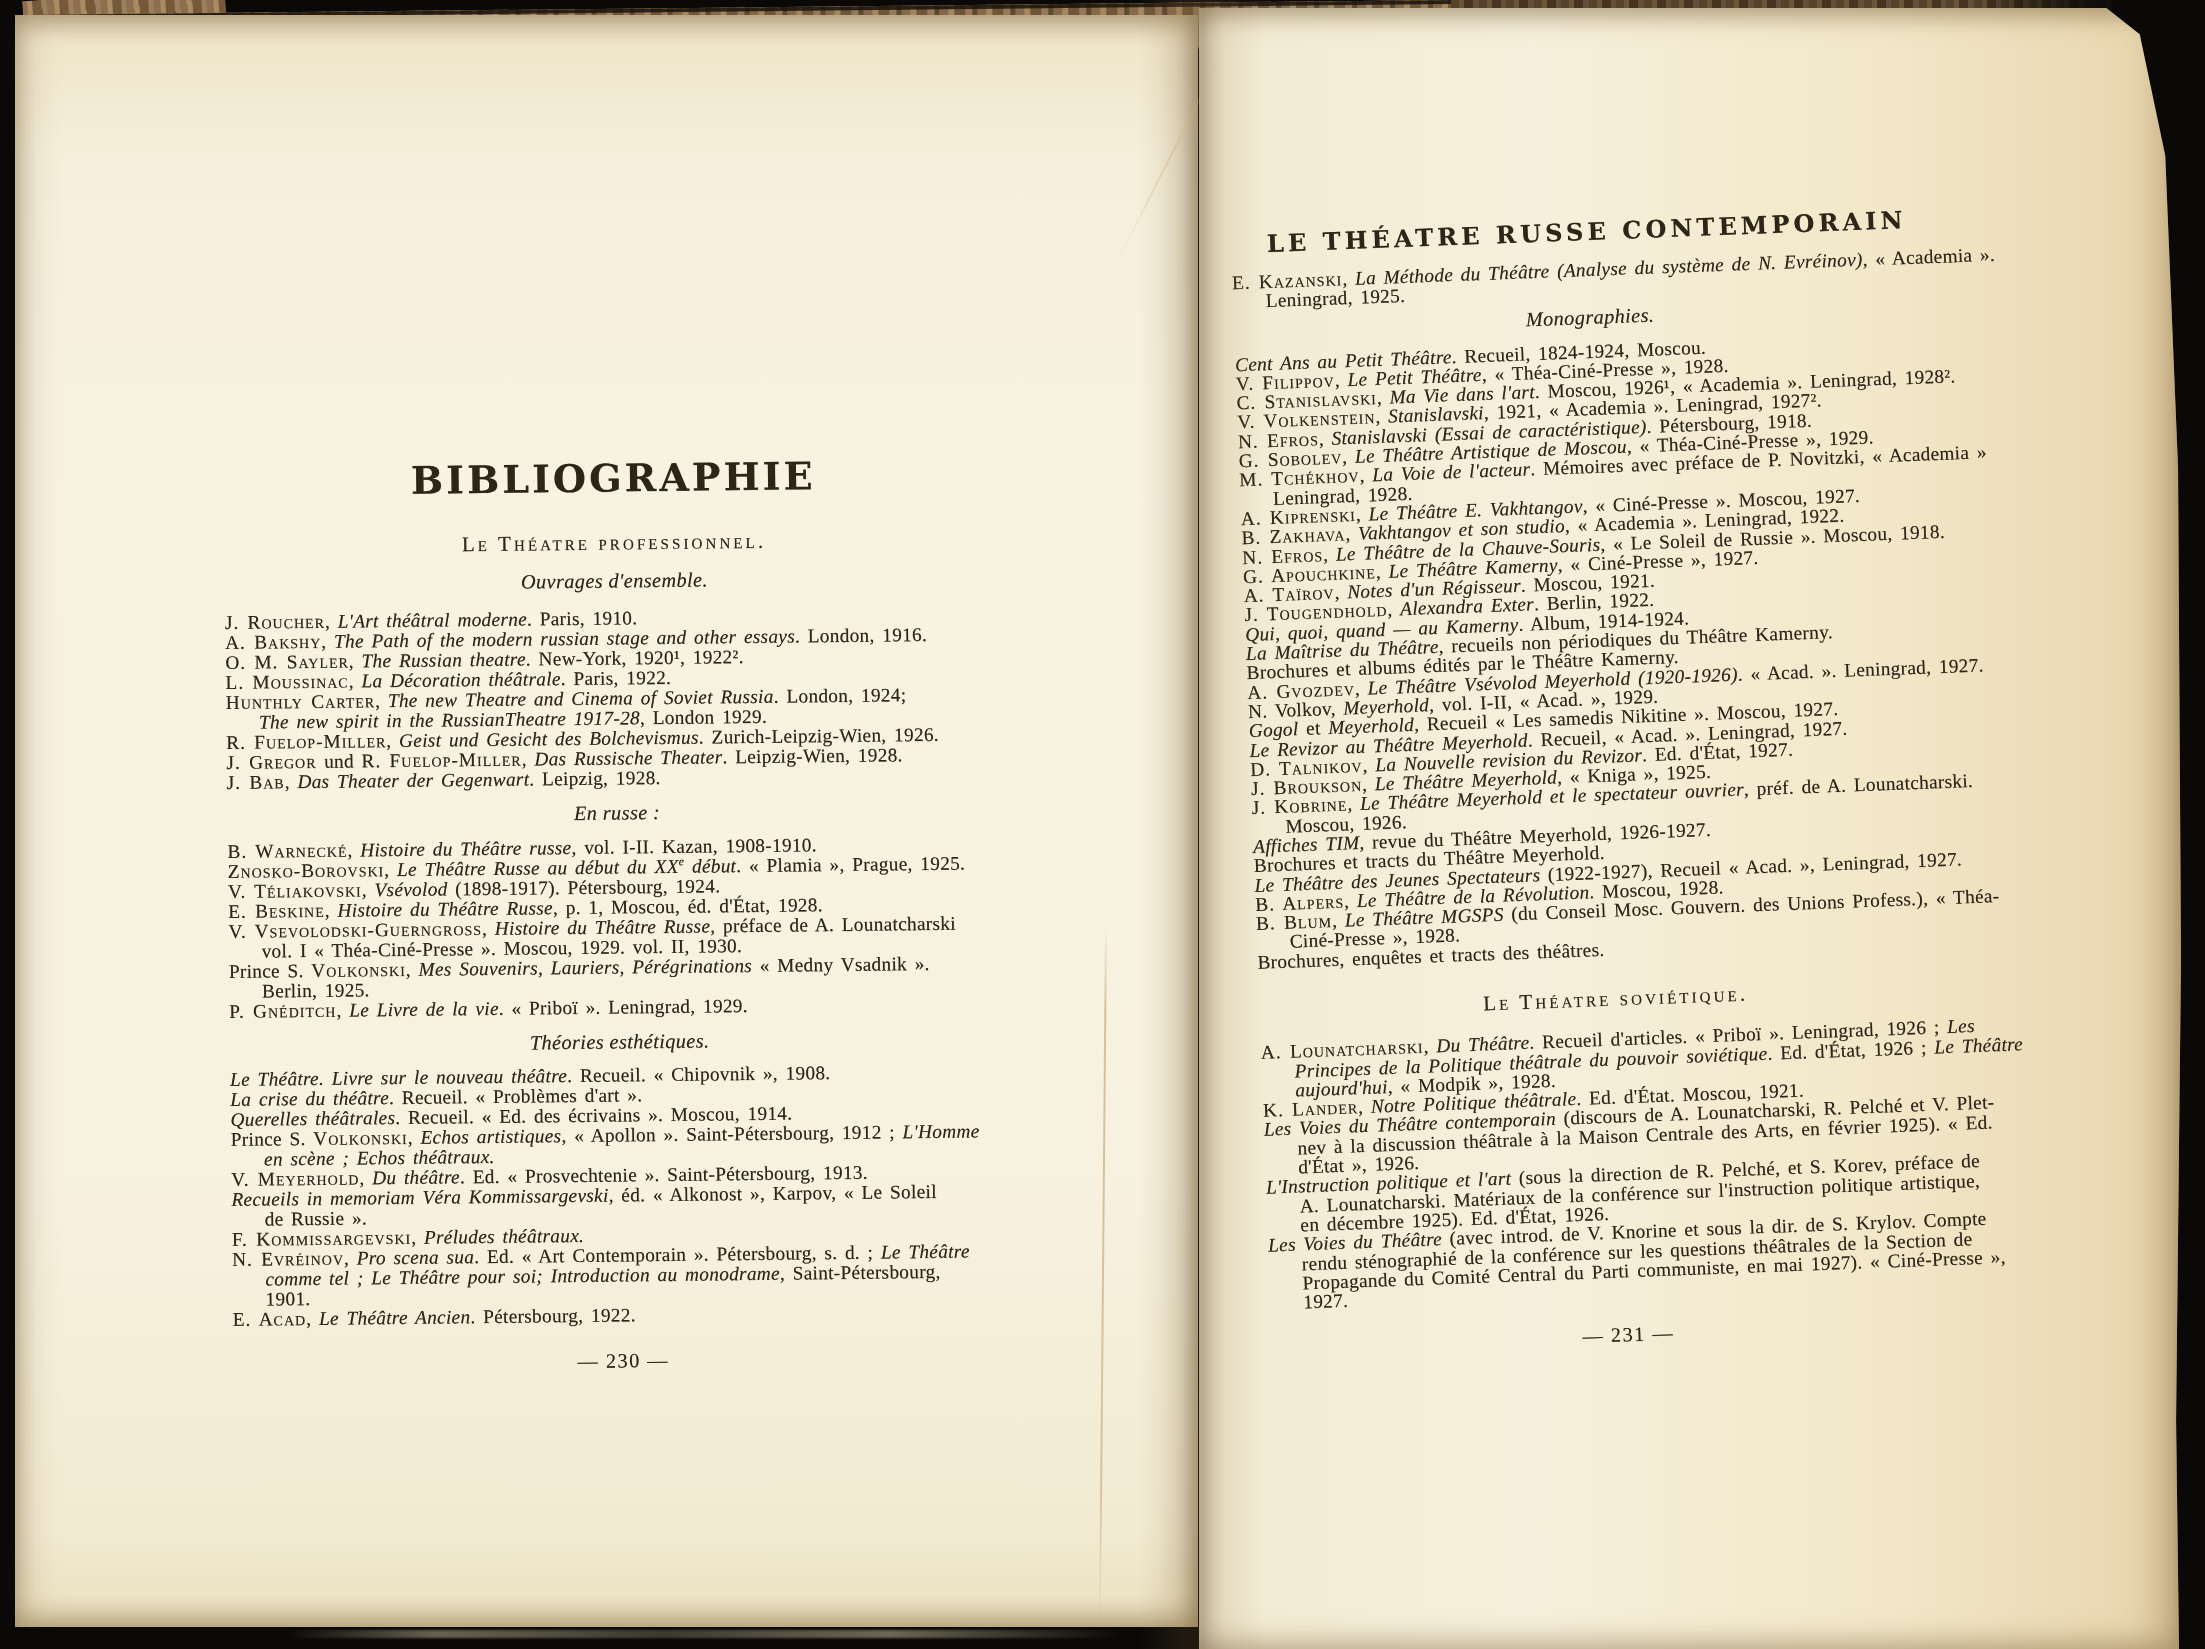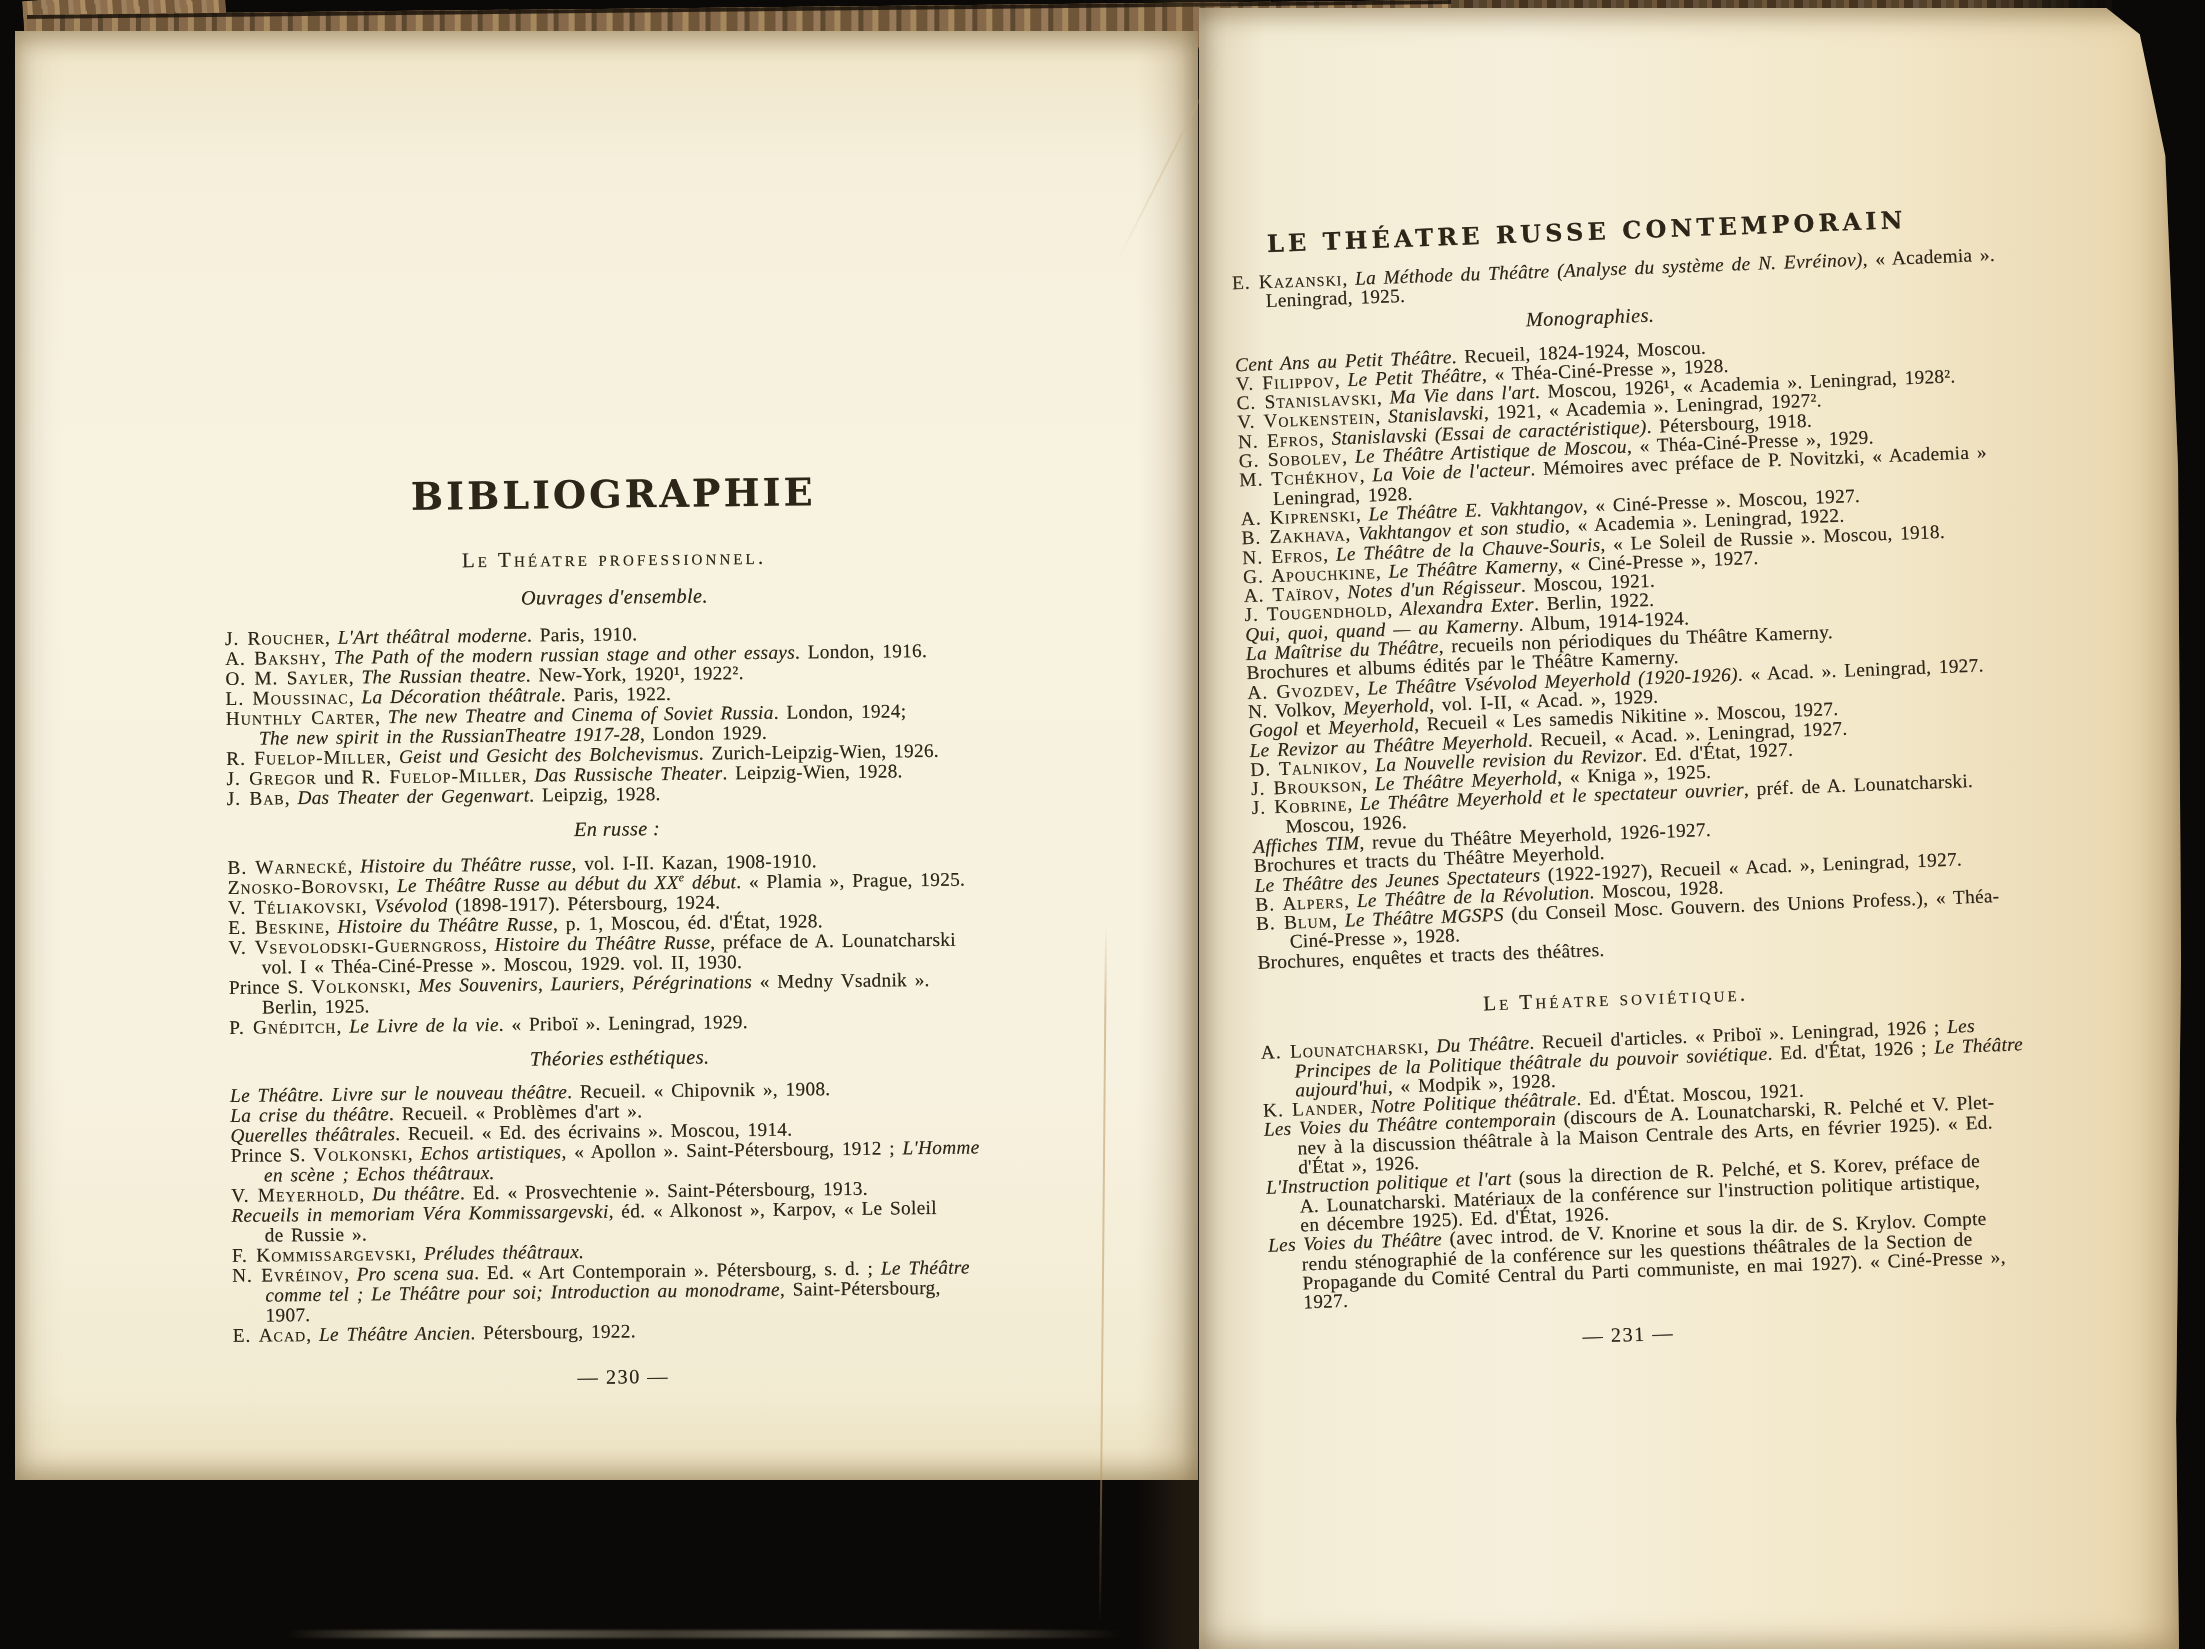--- a/index.html
+++ b/index.html
@@ -6,21 +6,21 @@
   body{
     width:2205px;height:1650px;
     background:#0b0907;
     position:relative;
     overflow:hidden;
     font-family:"Liberation Serif", serif;
   }
   
   .page{position:absolute;overflow:hidden;}
   .page-left{
-    left:15.3px;top:31px;width:1183px;height:1449px;
+    left:15.3px;top:15px;width:1183px;height:1612px;
     background:linear-gradient(180deg,#eee3c6 0%,#f5efdb 9%,#f8f2e1 30%,#f7f1df 72%,#f2ebd2 94%,#eadfbe 100%);
     box-shadow:
       inset 0 11.2px 19.3px rgba(120,95,55,.28),
       inset 17.3px 0 30.5px rgba(130,105,65,.20),
       inset -14.2px 0 28px rgba(120,95,55,.30),
       inset 0 -12.2px 20.3px rgba(120,95,55,.24);
   }
   .page-right{
     left:1199px;top:8.1px;width:982px;height:1642px;
     background:linear-gradient(90deg,#f2ebd3 0%,#f6efdb 34%,#f2e7c8 70%,#ecdcb8 88%,#e7d4ab 100%);
@@ -189,21 +189,21 @@
         <div class="bl"><span class="it">La crise du théâtre</span><span>. Recueil. « Problèmes d'art ».</span></div>
         <div class="bl"><span class="it">Querelles théâtrales</span><span>. Recueil. « Ed. des écrivains ». Moscou, 1914.</span></div>
         <div class="bl"><span>Prince S. </span><span class="sc">Volkonski</span><span>, </span><span class="it">Echos artistiques</span><span>, « Apollon ». Saint-Pétersbourg, 1912 ; </span><span class="it">L'Homme</span></div>
         <div class="bl ind"><span class="it">en scène ; Echos théâtraux.</span></div>
         <div class="bl"><span class="sc">V. Meyerhold</span><span>, </span><span class="it">Du théâtre</span><span>. Ed. « Prosvechtenie ». Saint-Pétersbourg, 1913.</span></div>
         <div class="bl"><span class="it">Recueils in memoriam Véra Kommissargevski</span><span>, éd. « Alkonost », Karpov, « Le Soleil</span></div>
         <div class="bl ind"><span>de Russie ».</span></div>
         <div class="bl"><span class="sc">F. Kommissargevski</span><span>, </span><span class="it">Préludes théâtraux.</span></div>
         <div class="bl"><span class="sc">N. Evréinov</span><span>, </span><span class="it">Pro scena sua</span><span>. Ed. « Art Contemporain ». Pétersbourg, s. d. ; </span><span class="it">Le Théâtre</span></div>
         <div class="bl ind"><span class="it">comme tel ; Le Théâtre pour soi; Introduction au monodrame</span><span>, Saint-Pétersbourg,</span></div>
-        <div class="bl ind"><span>1907.</span></div>
+        <div class="bl ind"><span>1901.</span></div>
         <div class="bl"><span class="sc">E. Acad</span><span>, </span><span class="it">Le Théâtre Ancien</span><span>. Pétersbourg, 1922.</span></div>
       </div>
     <div class="pagenum">— 230 —</div>
   </div>
 </div>
 
 <div class="page page-right">
   <div class="text-block text-right ink">
     <div class="run-head">LE THÉATRE RUSSE CONTEMPORAIN</div>
     <div class="lines mt28">

